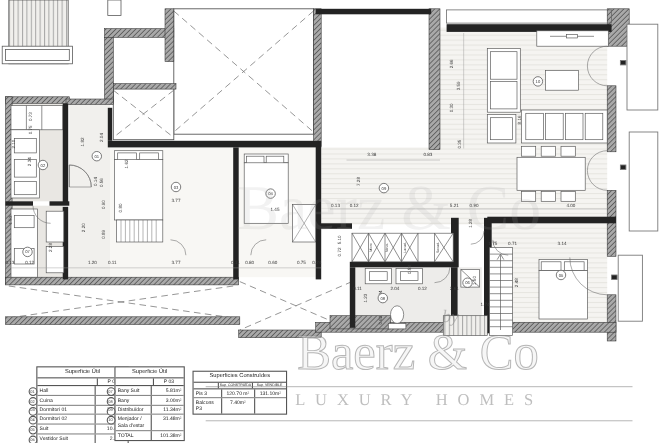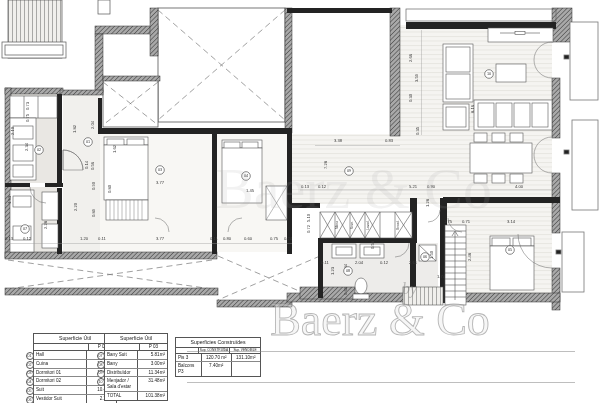--- a/index.html
+++ b/index.html
@@ -449,16 +449,17 @@
           <span class="c"></span>
         </div>
       </div>
 </div>
 
 <div class="wm">
   <div class="wm-ghost">Baerz &amp; Co</div>
   <div class="wm-by">by</div>
   <div class="wm-brand">Baerz &amp; Co</div>
   <div class="wm-rule" style="top:351px"></div>
+  <div class="wm-tagline">LUXURY HOMES</div>
   <div class="wm-rule" style="top:382px"></div>
 </div>
 
 </div>
 
 </body></html>

